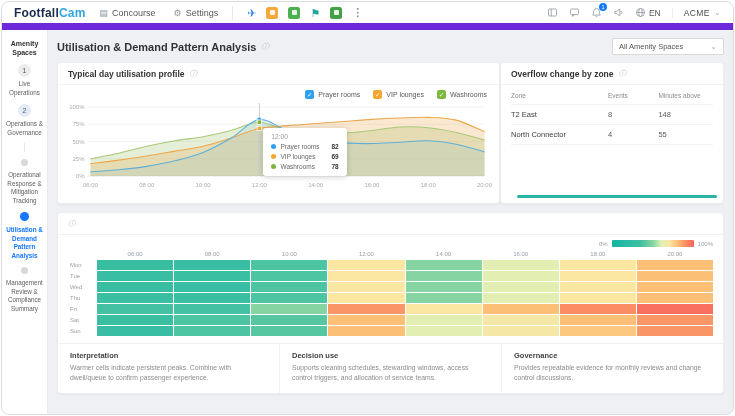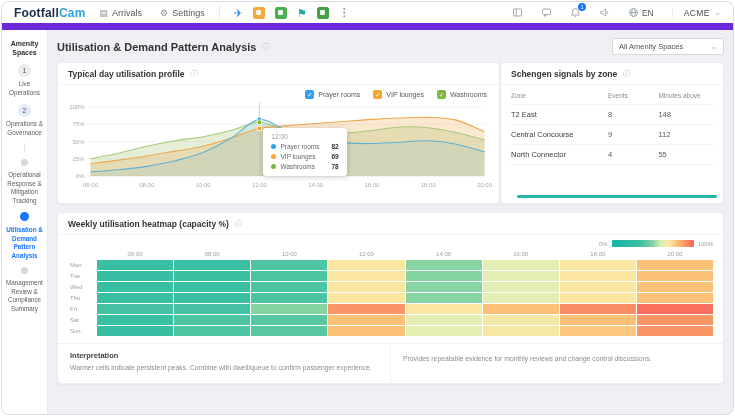--- a/index.html
+++ b/index.html
@@ -14,21 +14,21 @@
   .nav-glyph { font-size:9px; color:#8c949c; }
   .vdiv { width:1px; height:14px; background:#e8e8e8; }
   .app-icons { display:flex; align-items:center; gap:10px; margin-left:4px; }
   .glyph-ico { font-size:11px; line-height:12px; }
   .blue-g { color:#2f80ed; } .teal-g { color:#26a69a; }
   .app-sq { width:12px; height:12px; border-radius:2.5px; }
   .app-sq::after { content:""; display:block; width:5px; height:5px; margin:3.5px auto; background:rgba(255,255,255,.88); border-radius:1px; }
   .sq-orange { background:#f5a83b; } .sq-green { background:#4caf50; } .sq-green2 { background:#43a047; }
   .more-dots { color:#8c949c; font-size:11px; font-weight:bold; }
   .spacer { flex:1; }
-  .right-icons { display:flex; align-items:center; gap:18px; }
+  .right-icons { display:flex; align-items:center; gap:11px; }
   .r-ico { position:relative; display:flex; align-items:center; }
   .badge { position:absolute; top:-4px; right:-5px; min-width:8px; height:8px; border-radius:5px; background:#1677ff; color:#fff; font-size:5.5px; line-height:8px; text-align:center; padding:0 1px; }
   .lang { display:flex; align-items:center; gap:3px; font-size:8.5px; color:#595959; }
   .account { display:flex; align-items:center; gap:4px; border-left:1px solid #ececec; padding-left:11px; font-size:8.5px; color:#4a4a4a; letter-spacing:.4px; cursor:pointer; }
   .chev { color:#b0b4b8; font-size:8px; }
 
   
   .sidebar { position:absolute; left:0; top:28px; bottom:0; width:46px; background:#fff; border-right:1px solid #e9eaec; padding-top:9px; text-align:center; }
   .sb-title { font-size:7px; font-weight:bold; color:#303030; line-height:1.3; }
   .step { margin-top:7px; }
@@ -99,21 +99,21 @@
 <body>
 
 <div class="frame">
 
   <div class="navbar">
     <div class="logo">
       <span class="p1">Footfall</span><span class="p2">Cam</span>
     </div>
     <div class="nav-item">
       <span class="nav-glyph">▤</span>
-      <span>Arrivals</span>
+      <span>Concourse</span>
     </div>
     <div class="nav-item">
       <span class="nav-glyph">⚙</span>
       <span>Settings</span>
     </div>
     <div class="vdiv"></div>
     <div class="app-icons">
       <span class="glyph-ico blue-g">✈</span>
       <span class="app-sq sq-orange"></span>
       <span class="app-sq sq-green"></span>
@@ -268,52 +268,46 @@
               <span class="tt-dot" style="background: rgb(124, 185, 62);"></span>
               <span class="tt-name">Washrooms</span>
               <span class="tt-val">78</span>
             </div>
           </div>
         </div>
       </div>
 
       <div class="card card-overflow">
         <div class="card-header">
-          <span>Schengen signals by zone</span>
+          <span>Overflow change by zone</span>
           <span class="info">ⓘ</span>
         </div>
         <div class="of-table">
           <div class="of-tr of-head">
             <span class="c1">Zone</span>
             <span class="c2">Events</span>
             <span class="c3">Minutes above</span>
           </div>
           <div class="of-tr">
             <span class="of-cell of-zone c1">T2 East</span>
             <span class="of-cell c2">8</span>
             <span class="of-cell c3">148</span>
           </div>
           <div class="of-tr">
-            <span class="of-cell of-zone c1">Central Concourse</span>
-            <span class="of-cell c2">9</span>
-            <span class="of-cell c3">112</span>
-          </div>
-          <div class="of-tr">
             <span class="of-cell of-zone c1">North Connector</span>
             <span class="of-cell c2">4</span>
             <span class="of-cell c3">55</span>
           </div>
         </div>
         <div class="scroll-thumb" style="background: rgb(42, 179, 166);"></div>
       </div>
     </div>
 
     <div class="card card-heat">
       <div class="card-header">
-        <span>Weekly utilisation heatmap (capacity %)</span>
         <span class="info">ⓘ</span>
       </div>
       <div class="heat-body">
         <div class="heat-legend">
           <span class="lbl">0%</span>
           <span class="grad-bar" id="grad-bar" style="background: linear-gradient(to right, rgb(20, 180, 166) 0%, rgb(63, 192, 162) 35%, rgb(134, 212, 162) 50%, rgb(220, 240, 182) 60%, rgb(251, 230, 162) 70%, rgb(252, 191, 118) 80%, rgb(250, 149, 102) 88%, rgb(249, 98, 90) 100%);"></span>
           <span class="lbl">100%</span>
         </div>
         <div class="heat-grid" id="heat-grid">
             <div></div>
@@ -389,18 +383,23 @@
             <div class="heat-cell" title="Sun 78%" style="background: rgb(252, 199, 127);"></div>
             <div class="heat-cell" title="Sun 88%" style="background: rgb(250, 149, 102);"></div>
           </div>
       </div>
       <div class="notes">
         <div class="note">
           <h4>Interpretation</h4>
           <p>Warmer cells indicate persistent peaks. Combine with dwell/queue to confirm passenger experience.</p>
         </div>
         <div class="note">
+          <h4>Decision use</h4>
+          <p>Supports cleaning schedules, stewarding windows, access control triggers, and allocation of service teams.</p>
+        </div>
+        <div class="note">
+          <h4>Governance</h4>
           <p>Provides repeatable evidence for monthly reviews and change control discussions.</p>
         </div>
       </div>
     </div>
   </div>
 </div>
 
 </body></html>

